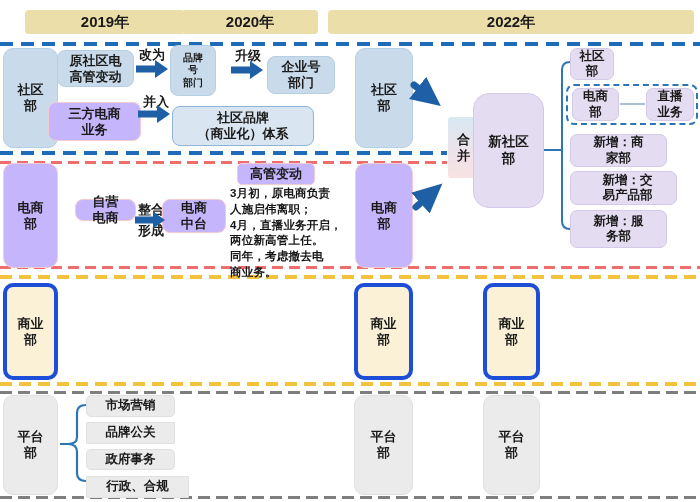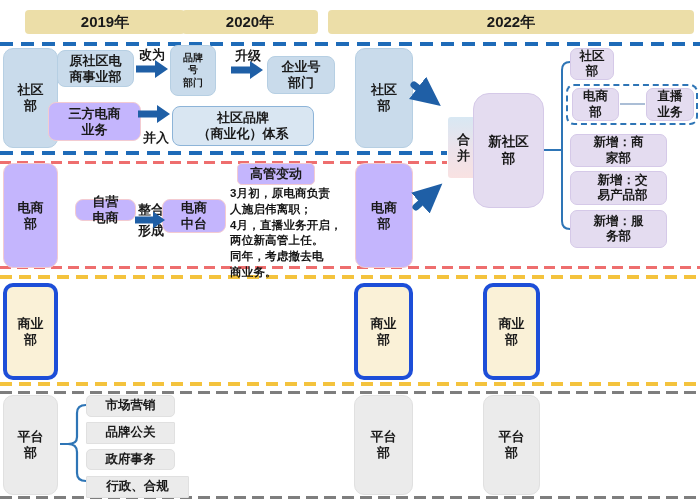--- a/index.html
+++ b/index.html
@@ -53,31 +53,31 @@
   <div class="divider dash-red" style="top:161px;width:447px;"></div>
   <div class="divider dash-red" style="top:266px;width:700px;"></div>
   <div class="divider dash-yellow" style="top:275px;width:700px;"></div>
   <div class="divider dash-yellow" style="top:382px;width:700px;"></div>
   <div class="divider dash-gray" style="top:391px;width:700px;"></div>
   <div class="divider dash-gray" style="top:496px;width:700px;"></div>
 
   <div class="box blue deptbox" style="left:3px;top:48px;width:55px;height:100px;">社区
 部</div>
   <div class="box blue" style="left:57px;top:50px;width:77px;height:37px;">原社区电
-商事业部</div>
+高管变动</div>
   <div class="freelabel" style="left:135px;top:46px;width:34px;">改为</div>
   <div class="box blue" style="left:170px;top:45px;width:46px;height:51px;font-size:10px;">品牌
 号
 部门</div>
   <div class="freelabel" style="left:231px;top:47px;width:34px;">升级</div>
   <div class="box blue" style="left:267px;top:56px;width:68px;height:38px;">企业号
 部门</div>
   <div class="box pink" style="left:48px;top:102px;width:93px;height:39px;">三方电商
 业务</div>
-  <div class="freelabel" style="left:139px;top:93px;width:34px;margin-top:36px;">并入</div>
+  <div class="freelabel" style="left:139px;top:93px;width:34px;">并入</div>
   <div class="box bigblue" style="left:172px;top:106px;width:142px;height:40px;">社区品牌
 （商业化）体系</div>
   <div class="box blue deptbox" style="left:355px;top:48px;width:58px;height:100px;">社区
 部</div>
 
   <div class="box pink deptbox" style="left:3px;top:163px;width:55px;height:105px;">电商
 部</div>
   <div class="box pink" style="left:75px;top:199px;width:61px;height:22px;">自营
 电商</div>
   <div class="freelabel" style="left:132px;top:199px;width:38px;line-height:21px;">整合
@@ -101,21 +101,21 @@
 
   <div class="box purple" style="left:570px;top:48px;width:44px;height:32px;">社区
 部</div>
   <div class="dashedgroup" style="left:566px;top:84px;width:132px;height:41px;"></div>
   <div class="box purple" style="left:572px;top:88px;width:47px;height:33px;">电商
 部</div>
   <div class="box purple" style="left:646px;top:88px;width:48px;height:33px;">直播
 业务</div>
   <div class="box purple" style="left:570px;top:134px;width:97px;height:33px;">新增：商
 家部</div>
-  <div class="box purple" style="left:570px;top:171px;width:97px;height:34px;padding-left:8px;">新增：交
+  <div class="box purple" style="left:570px;top:171px;width:107px;height:34px;padding-left:8px;">新增：交
 易产品部</div>
   <div class="box purple" style="left:570px;top:210px;width:97px;height:38px;">新增：服
 务部</div>
 
   <div class="box tan deptbox" style="left:3px;top:283px;width:55px;height:97px;">商业
 部</div>
   <div class="box tan deptbox" style="left:354px;top:283px;width:59px;height:97px;">商业
 部</div>
   <div class="box tan deptbox" style="left:483px;top:283px;width:57px;height:97px;">商业
 部</div>

